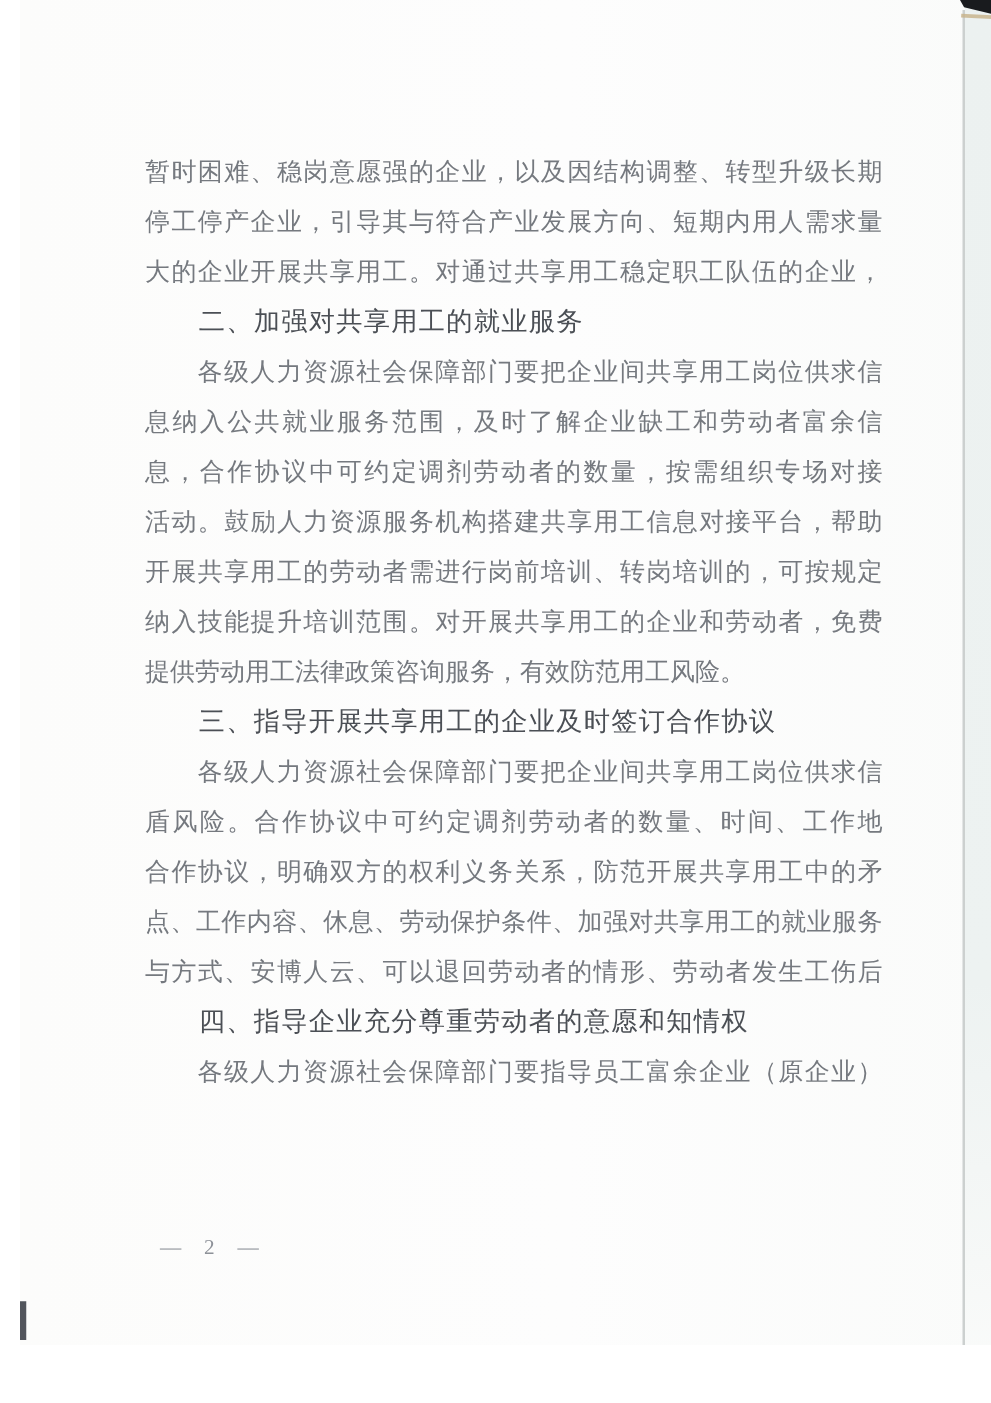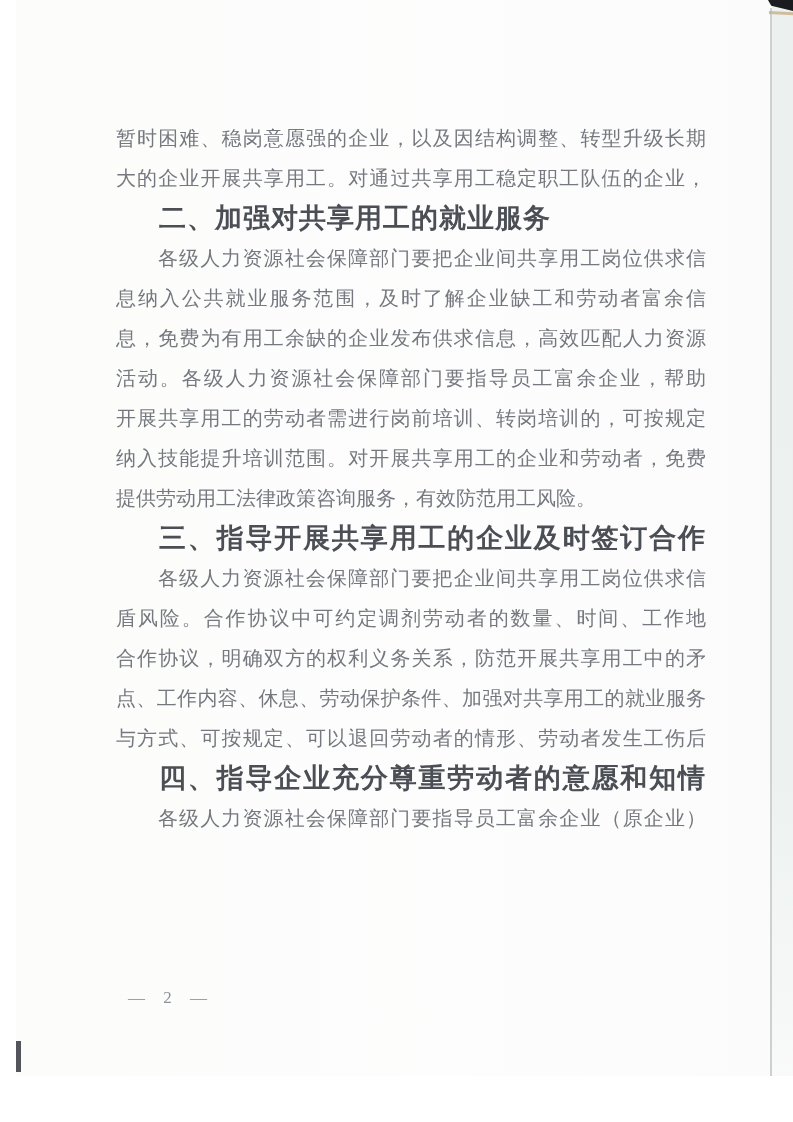--- a/index.html
+++ b/index.html
@@ -47,21 +47,21 @@
   }
   .line{
     height:40px; line-height:40px; font-size:20px;
     text-align:justify; text-align-last:justify;
     overflow:hidden;
   }
   .line.last{ text-align-last:left; }
   .line.indent{ text-indent:42px; }
   .line.heading{
     font-family:"Liberation Sans","DejaVu Sans",sans-serif;
-    font-weight:bold; font-size:27px; color:var(--heading-ink);
+    font-weight:normal; font-size:21px; color:var(--heading-ink);
     text-align-last:left; text-indent:43px; letter-spacing:1px;
   }
   .footer{
     position:absolute; left:112px; top:988px;
     font-size:17px; color:var(--muted); letter-spacing:2px; word-spacing:10px;
     font-family:"Liberation Serif","DejaVu Serif",serif;
   }
   .watermark{
     position:absolute; left:646px; top:1072px; height:32px;
     display:flex; align-items:center; gap:6px;
@@ -75,39 +75,40 @@
 <body>
 
 <div class="page">
 
   <div class="edge-strip"></div>
   <div class="edge-line"></div>
 
   <div class="text-block">
 
     <div class="line">暂时困难、稳岗意愿强的企业，以及因结构调整、转型升级长期</div>
+    <div class="line">停工停产企业，引导其与符合产业发展方向、短期内用人需求量</div>
     <div class="line">大的企业开展共享用工。对通过共享用工稳定职工队伍的企业，</div>
 
     <div class="line heading">二、加强对共享用工的就业服务</div>
 
     <div class="line indent">各级人力资源社会保障部门要把企业间共享用工岗位供求信</div>
     <div class="line">息纳入公共就业服务范围，及时了解企业缺工和劳动者富余信</div>
-    <div class="line">息，免费为有用工余缺的企业发布供求信息，高效匹配人力资源</div>
-    <div class="line">活动。各级人力资源社会保障部门要指导员工富余企业，帮助</div>
+    <div class="line">息，合作协议中可约定调剂劳动者的数量，按需组织专场对接</div>
+    <div class="line">活动。鼓励人力资源服务机构搭建共享用工信息对接平台，帮助</div>
     <div class="line">开展共享用工的劳动者需进行岗前培训、转岗培训的，可按规定</div>
     <div class="line">纳入技能提升培训范围。对开展共享用工的企业和劳动者，免费</div>
     <div class="line last">提供劳动用工法律政策咨询服务，有效防范用工风险。</div>
 
     <div class="line heading">三、指导开展共享用工的企业及时签订合作协议</div>
 
     <div class="line indent">各级人力资源社会保障部门要把企业间共享用工岗位供求信</div>
     <div class="line">盾风险。合作协议中可约定调剂劳动者的数量、时间、工作地</div>
     <div class="line">合作协议，明确双方的权利义务关系，防范开展共享用工中的矛</div>
     <div class="line">点、工作内容、休息、劳动保护条件、加强对共享用工的就业服务</div>
-    <div class="line">与方式、可按规定、可以退回劳动者的情形、劳动者发生工伤后</div>
+    <div class="line">与方式、安博人云、可以退回劳动者的情形、劳动者发生工伤后</div>
 
     <div class="line heading">四、指导企业充分尊重劳动者的意愿和知情权</div>
 
     <div class="line indent">各级人力资源社会保障部门要指导员工富余企业（原企业）</div>
   </div>
 
   <div class="footer">— 2 —</div>
 
 
   <div class="corner-wedge"></div>

